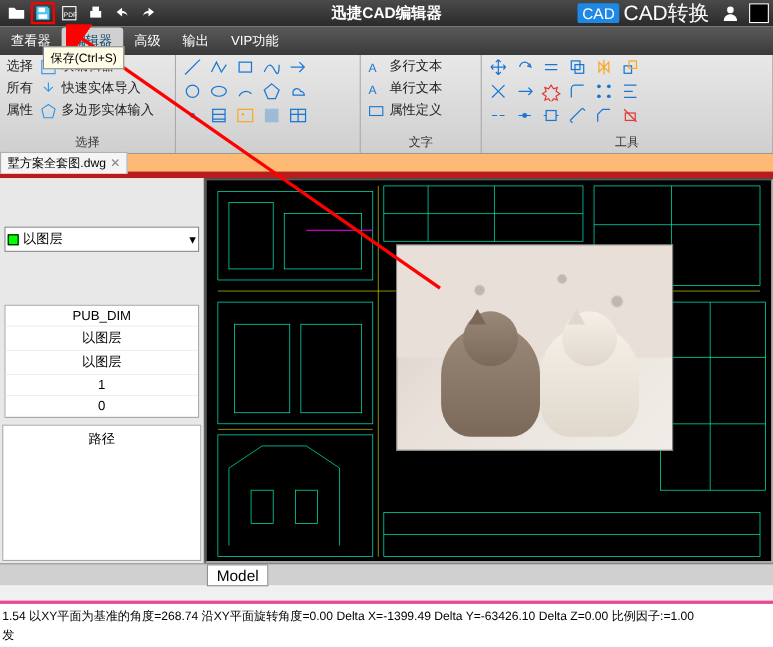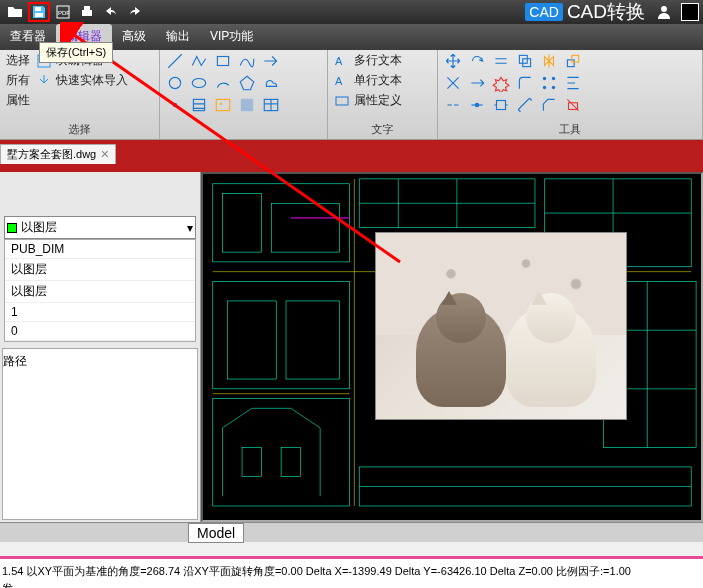--- a/index.html
+++ b/index.html
@@ -8,48 +8,48 @@
 .titlebar { height: 24px; background: linear-gradient(#4a4a4a,#2a2a2a); display: flex; align-items: center; color: #fff; font-size: 12px; padding: 0 4px; }
 .titlebar .tb-icon { width: 22px; height: 20px; display: flex; align-items: center; justify-content: center; margin-right: 2px; cursor: pointer; }
 .titlebar .tb-icon svg { width: 16px; height: 16px; }
 .save-hl { border: 2px solid #ff0000; }
 .titlebar .spacer { flex: 1; }
 .titlebar .app-title { position: absolute; left: 50%; transform: translateX(-50%); font-size: 14px; font-weight: bold; }
 .cad-badge { background: #1e88e5; color: #fff; font-size: 14px; padding: 1px 4px; border-radius: 2px; margin-right: 4px; }
 .cad-conv { font-size: 19px; margin-right: 8px; }
 .avatar { width: 18px; height: 18px; background: #000; border: 1px solid #fff; margin-left: 4px; }
 
-.tabbar { height: 26px; background: linear-gradient(#5a5a5a,#3a3a3a); display: flex; align-items: flex-start; color: #fff; font-size: 12px; position: relative; }
+.tabbar { height: 26px; background: linear-gradient(#5a5a5a,#3a3a3a); display: flex; align-items: center; color: #fff; font-size: 12px; position: relative; }
 .tabbar .tab { padding: 4px 10px; cursor: pointer; }
-.tabbar .tab.active { background: #d0d0d0; color: #6d28d9; border-radius: 3px 3px 0 0; }
+.tabbar .tab.active { background: #d0d0d0; color: #0c4a6e; border-radius: 3px 3px 0 0; }
 
 .tooltip { position: absolute; top: 42px; left: 39px; background: #fffde7; border: 1px solid #888; font-size: 11px; padding: 2px 6px; z-index: 100; }
 
 .ribbon { height: 90px; background: linear-gradient(#e8e8e8,#cfcfcf); display: flex; border-bottom: 1px solid #999; }
 .rg { border-right: 1px solid #aaa; display: flex; flex-direction: column; padding: 2px 6px; }
 .rg-label { font-size: 11px; text-align: center; color: #333; margin-top: auto; padding-top: 2px; }
 .rg-body { flex: 1; display: flex; align-items: flex-start; }
 .rg-col { display: flex; flex-direction: column; gap: 3px; }
 .rg-item { display: flex; align-items: center; font-size: 12px; color: #222; white-space: nowrap; gap: 4px; cursor: pointer; }
 .rg-item .ic { width: 16px; height: 16px; }
 .rg-grid { display: grid; grid-template-columns: repeat(5, 20px); gap: 4px; }
 .rg-grid .ic { width: 18px; height: 18px; cursor: pointer; }
 .rg-grid6 { display: grid; grid-template-columns: repeat(6, 20px); gap: 4px; }
 .rg-grid6 .ic { width: 18px; height: 18px; cursor: pointer; }
 
-.filetab-row { height: 32px; background: #b91c1c; display: flex; align-items: center; border-bottom: 4px solid #b91c1c; }
+.filetab-row { height: 22px; background: #fdba74; display: flex; align-items: center; border-bottom: 6px solid #b91c1c; }
 .filetab { background: #f5f5f5; border: 1px solid #aaa; border-bottom: none; font-size: 11px; padding: 2px 6px; display: flex; align-items: center; gap: 4px; }
 .filetab .close { color: #888; cursor: pointer; }
 
 .main { height: 350px; display: flex; background: #d0d0d0; }
-.left-panel { width: 201px; background: #e8e8e8; border-right: 1px solid #999; display: flex; flex-direction: column; font-size: 12px; }
+.left-panel { width: 186px; background: #e8e8e8; border-right: 1px solid #999; display: flex; flex-direction: column; font-size: 12px; text-align: center; }
 .lp-top { padding: 4px; }
 .lp-combo { width: 100%; border: 1px solid #888; background: #fff; padding: 2px; display: flex; align-items: center; gap: 4px; }
 .lp-combo .sq { width: 10px; height: 10px; background: #0f0; border: 1px solid #000; }
-.lp-list { background: #fff; border: 1px solid #aaa; }
+.lp-list { background: #fff; border: 1px solid #aaa; margin-top: 48px; }
 .lp-list div { padding: 2px 6px; border-bottom: 1px solid #eee; }
 .lp-path { flex: 1; background: #fff; margin: 2px; border: 1px solid #aaa; padding: 4px 0; }
 
 .viewport { flex: 1; position: relative; background: #000; border: 2px inset #aaa; overflow: hidden; }
 .viewport .cad-art { position: absolute; inset: 0; }
 .photo { position: absolute; left: 172px; top: 58px; width: 252px; height: 188px; background: linear-gradient(135deg,#d8d0c8 0%,#e8e0d8 40%,#f0ede8 100%); border: 1px solid #888; overflow: hidden; }
 .photo::before { content: ""; position: absolute; top: 0; left: 0; width: 100%; height: 55%; background: radial-gradient(circle at 30% 40%, #c0b8b0 2%, transparent 3%), radial-gradient(circle at 60% 30%, #c0b8b0 2%, transparent 3%), radial-gradient(circle at 80% 50%, #c0b8b0 2%, transparent 3%), #e8e0d8; }
 .cat { position: absolute; bottom: 12px; width: 90px; height: 100px; border-radius: 45% 45% 30% 30%; }
 .cat.c1 { left: 40px; background: linear-gradient(#9a8878,#7a6858); }
 .cat.c1::before, .cat.c2::before { content:""; position:absolute; top:-14px; left:20px; width:50px; height:50px; border-radius:50%; background:inherit; }
@@ -97,20 +97,21 @@
   <div class="tb-icon">
       <svg viewBox="0 0 16 16">
         <path fill="#fff" d="M8 3L3 7l5 4V8c3 0 5 1 5 4 0-5-3-6-5-6z"></path>
       </svg>
     </div>
   <div class="tb-icon">
       <svg viewBox="0 0 16 16">
         <path fill="#fff" d="M8 3l5 4-5 4V8c-3 0-5 1-5 4 0-5 3-6 5-6z"></path>
       </svg>
     </div>
+  <div class="app-title">迅捷CAD编辑器</div>
   <div class="spacer"></div>
   <span class="cad-badge">CAD</span>
   <span class="cad-conv">CAD转换</span>
   <div class="tb-icon">
       <svg viewBox="0 0 16 16">
         <circle cx="8" cy="5" r="3" fill="#fff"></circle>
         <path fill="#fff" d="M2 15c0-4 3-6 6-6s6 2 6 6z"></path>
       </svg>
     </div>
   <div class="avatar"></div>
@@ -145,20 +146,26 @@
             <svg class="ic ic-blue" viewBox="0 0 16 16">
               <rect x="2" y="2" width="12" height="12" fill="none" stroke="#2196f3"></rect>
             </svg>
             <span>块编辑器</span>
           </div>
         <div class="rg-item">
             <svg class="ic ic-blue" viewBox="0 0 16 16">
               <path d="M8 2v8M4 6l4 4 4-4" stroke="#2196f3" fill="none"></path>
             </svg>
             <span>快速实体导入</span>
+          </div>
+        <div class="rg-item">
+            <svg class="ic ic-blue" viewBox="0 0 16 16">
+              <polygon points="8,2 14,6 12,14 4,14 2,6" fill="none" stroke="#2196f3"></polygon>
+            </svg>
+            <span>多边形实体输入</span>
           </div>
       </div>
     </div>
     <div class="rg-label">选择</div>
   </div>
 
   <div class="rg" style="width:168px">
     <div class="rg-body">
         <div class="rg-grid">
       <svg class="ic" viewBox="0 0 16 16">

